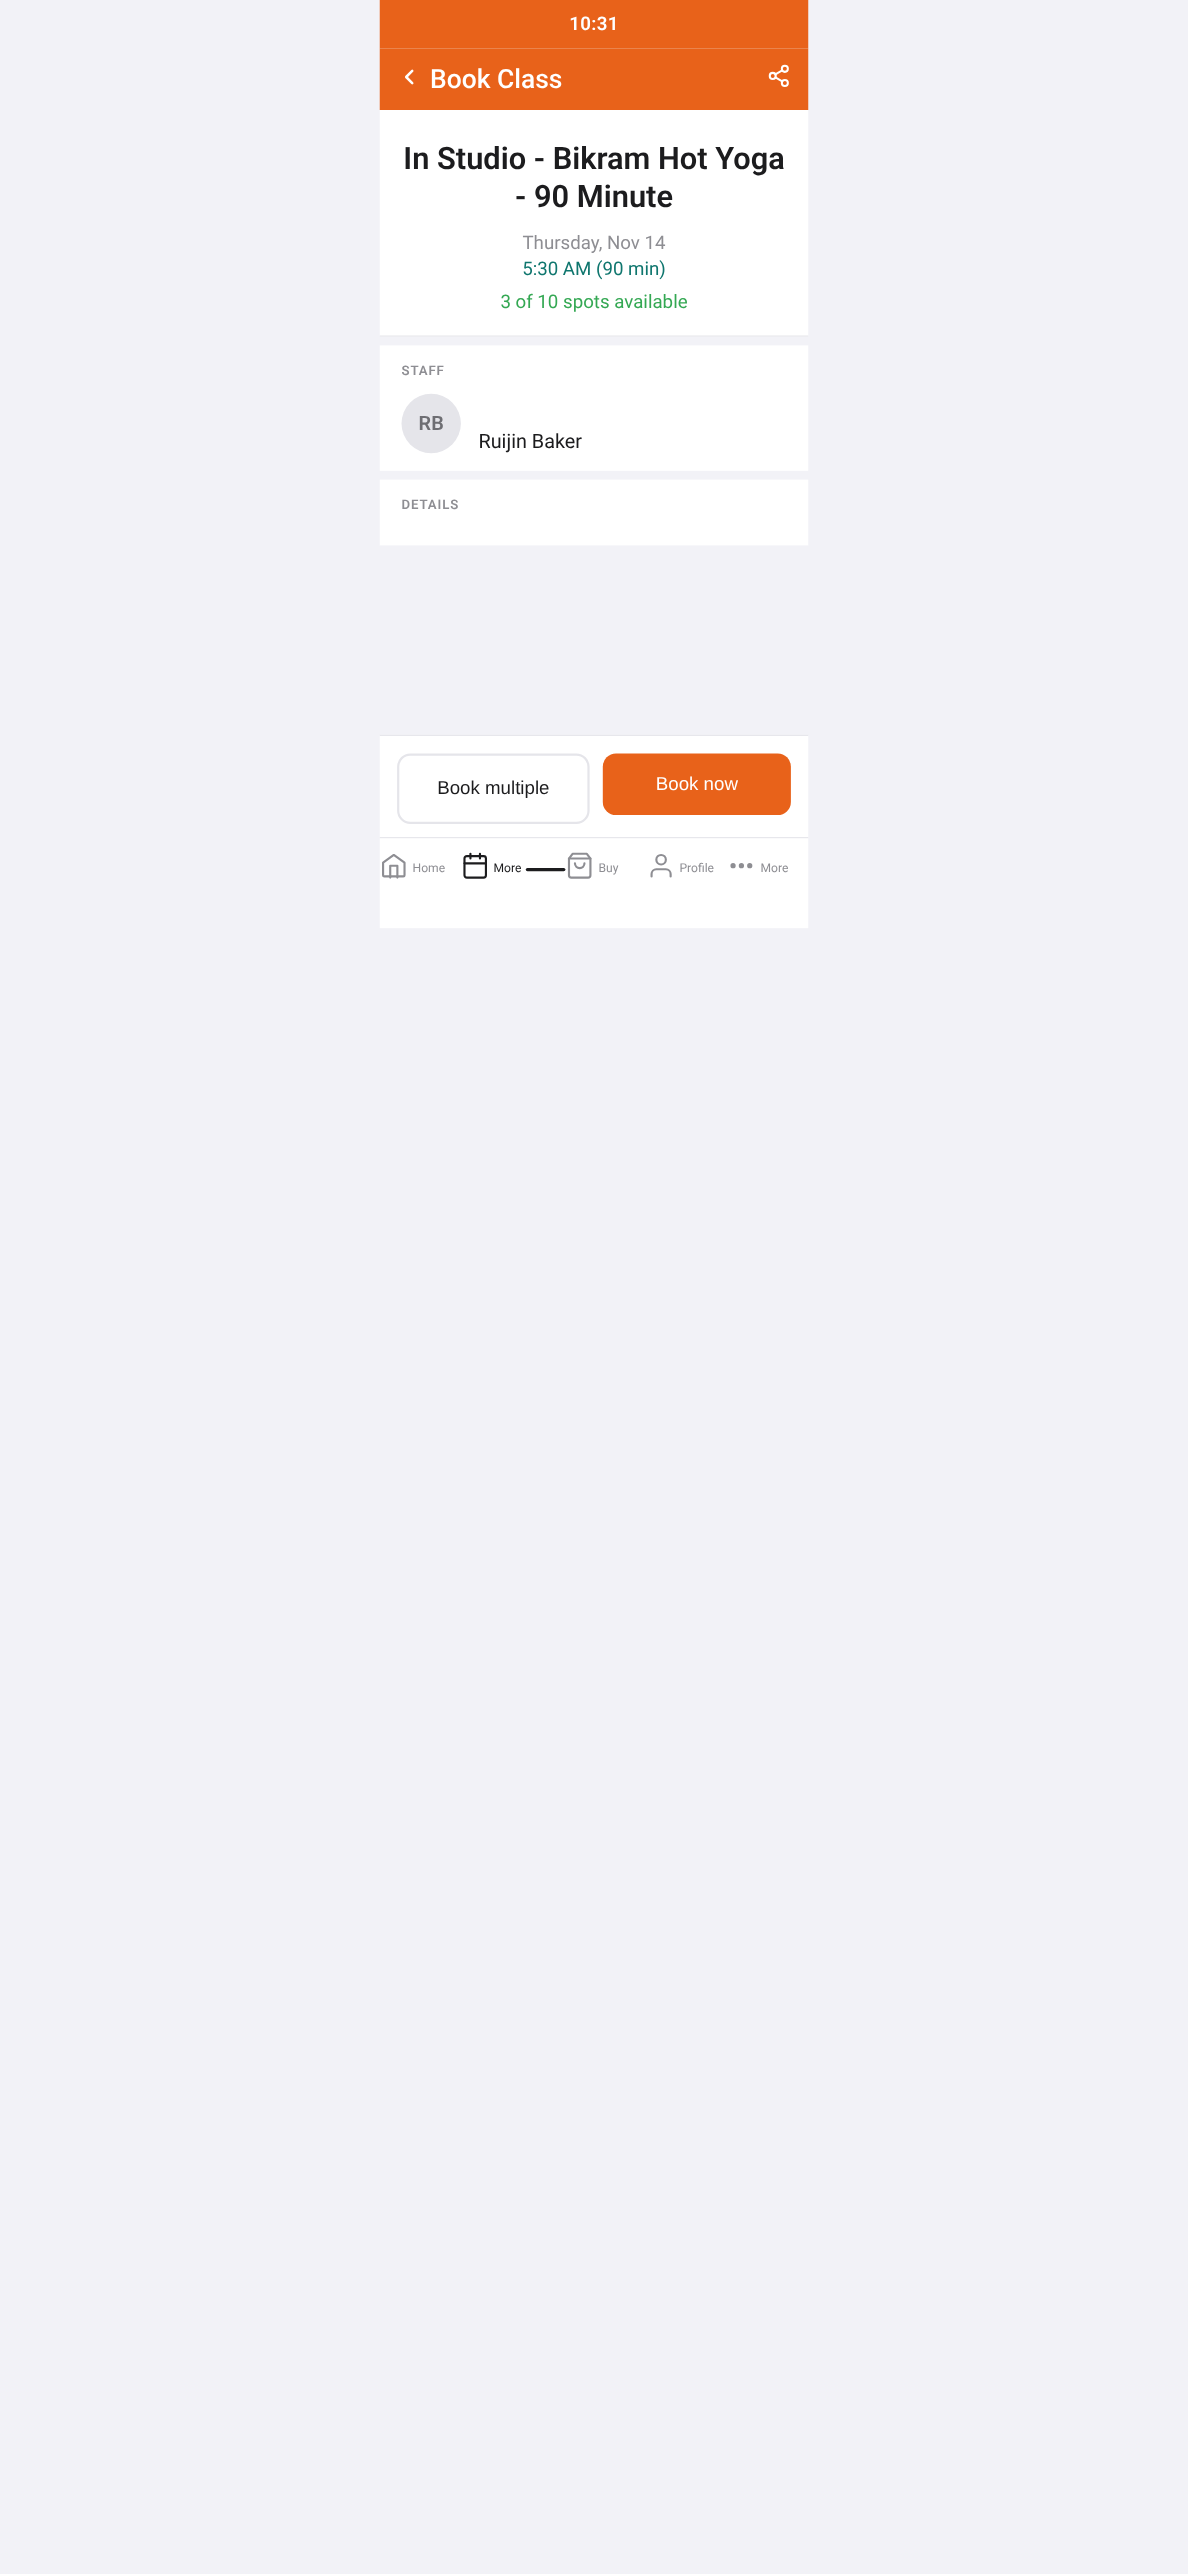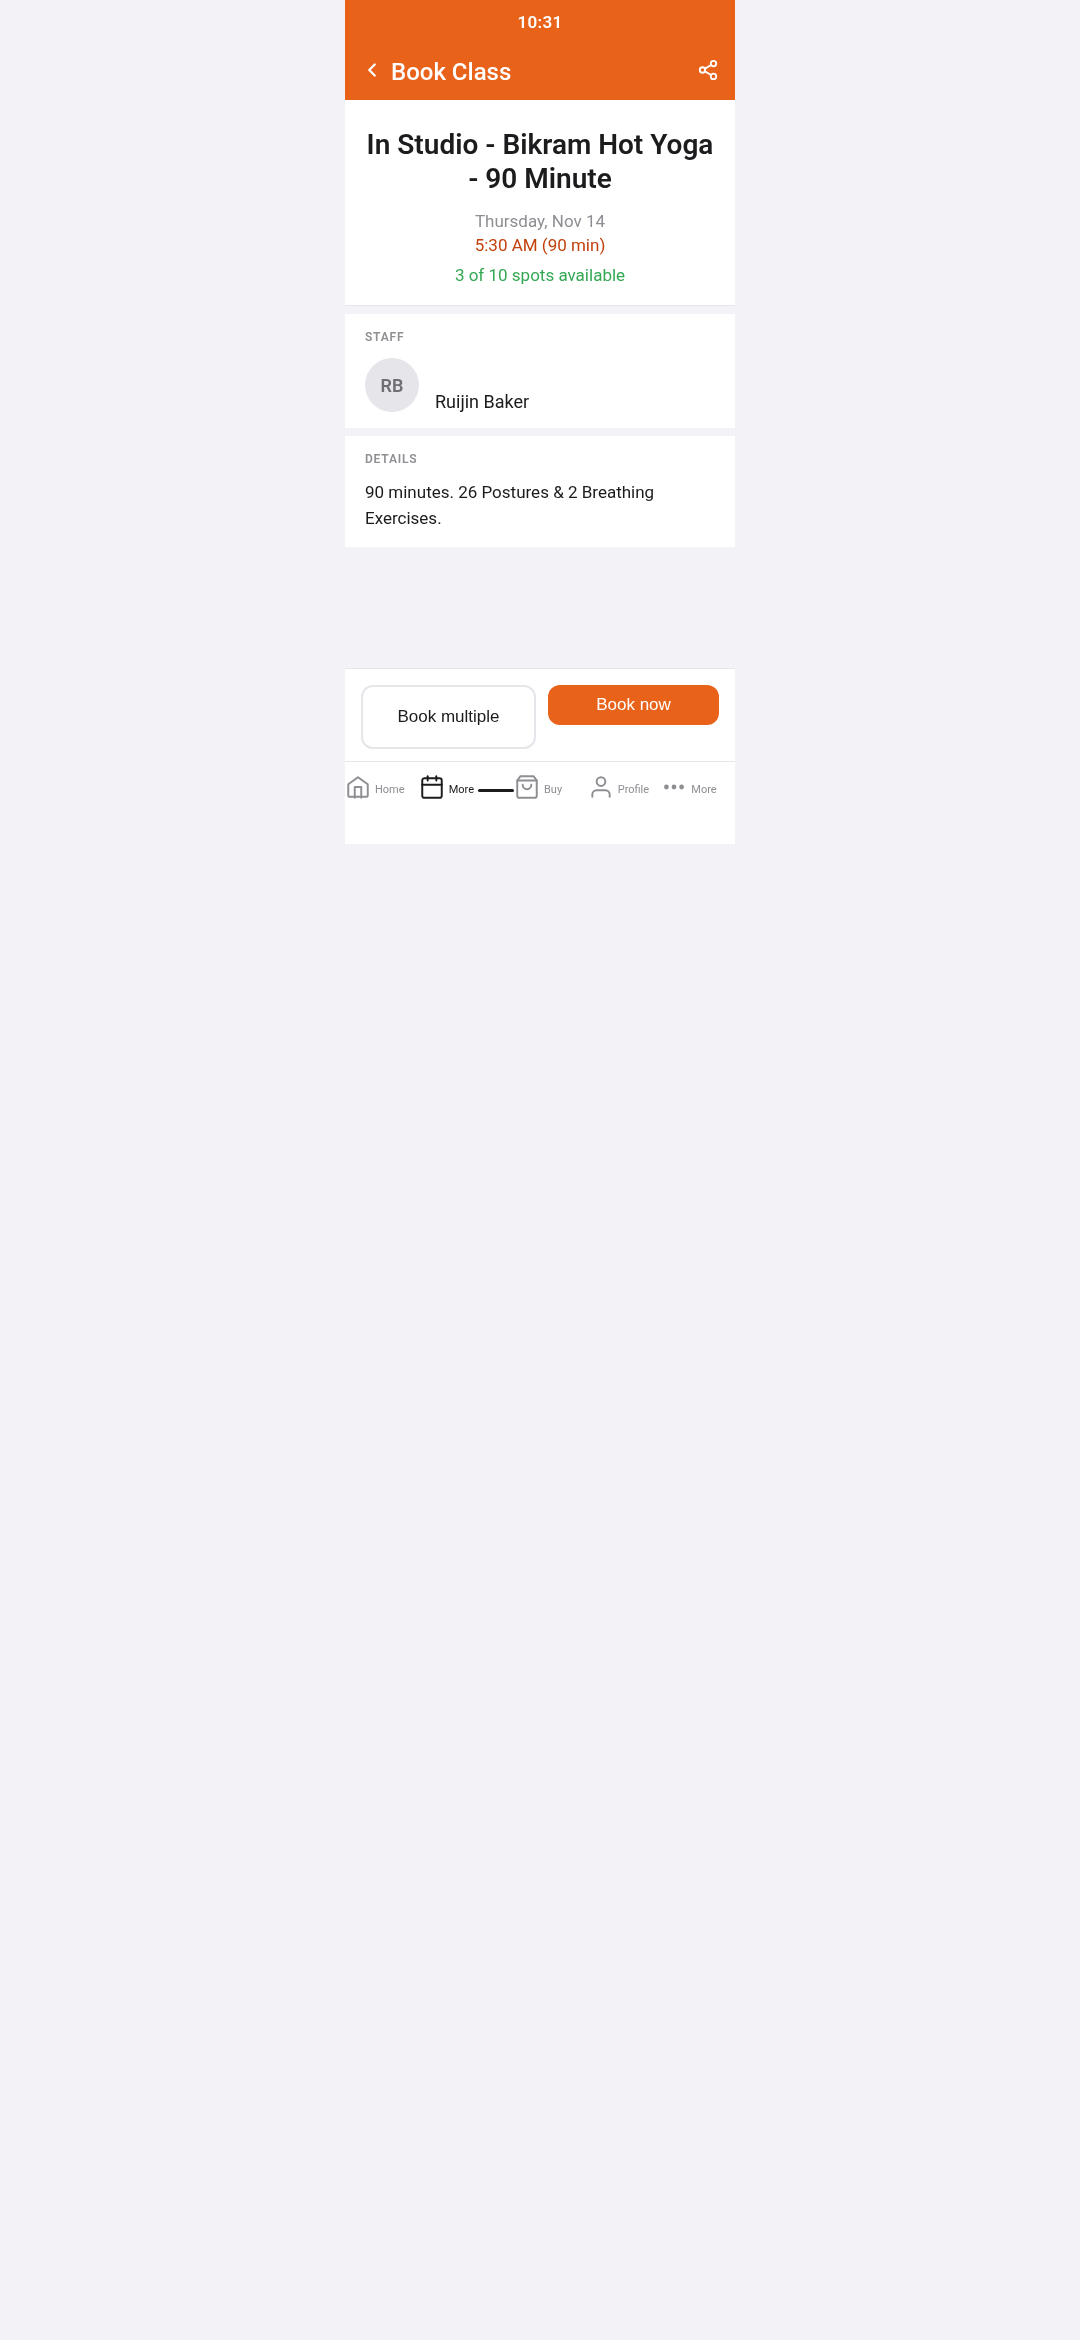--- a/index.html
+++ b/index.html
@@ -91,21 +91,21 @@
     }
 
     .class-date {
       font-size: 17px;
       color: #8e8e93;
       margin-bottom: 4px;
     }
 
     .class-time {
       font-size: 17px;
-      color: #c2410c;
+      color: #0f766e;
       margin-bottom: 10px;
     }
 
     .class-spots {
       font-size: 17px;
       color: #34a853;
       font-weight: 400;
     }
 
     
@@ -184,21 +184,21 @@
       font-weight: 500;
       color: #1c1c1e;
       cursor: pointer;
       display: flex;
       align-items: center;
       justify-content: center;
     }
 
     .btn-primary {
       flex: 1;
-      height: 40px;
+      height: 56px;
       border: none;
       border-radius: 12px;
       background: #e8621a;
       font-size: 17px;
       font-weight: 500;
       color: white;
       cursor: pointer;
       display: flex;
       align-items: center;
       justify-content: center;
@@ -297,21 +297,20 @@
   <div class="staff-row">
     <div class="staff-avatar">
       <span>RB</span>
     </div>
     <span class="staff-name">Ruijin Baker</span>
   </div>
 </div>
 
 <div class="section">
   <div class="section-label">DETAILS</div>
-  <p class="details-text">90 minutes. 26 Postures &amp; 2 Breathing Exercises.</p>
 </div>
 
 <div class="content-spacer"></div>
 
 <div class="action-buttons">
   <button class="btn-outline">Book multiple</button>
   <button class="btn-primary">Book now</button>
 </div>
 
 <div class="bottom-nav">

